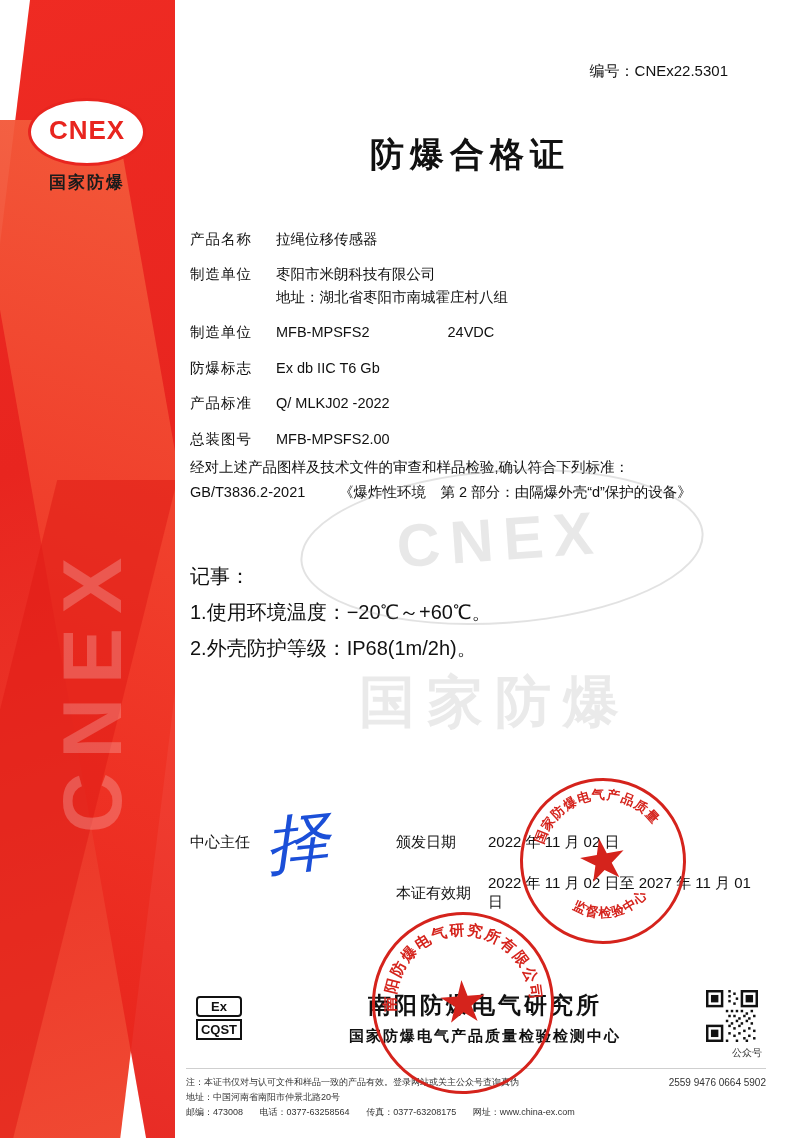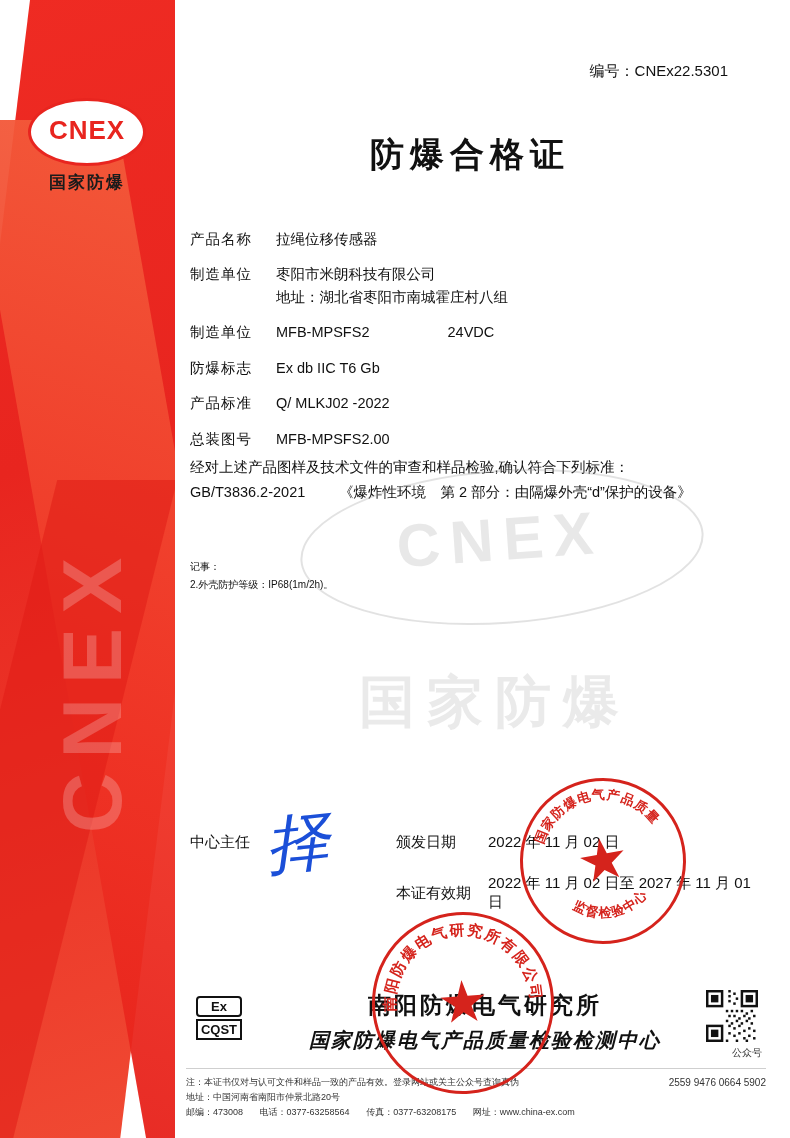--- a/index.html
+++ b/index.html
@@ -175,21 +175,21 @@
     display: inline-block;
     width: 145px;
   }
 
   
   .notes {
     position: absolute;
     left: 190px;
     top: 558px;
     width: 560px;
-    font-size: 10px;
+    font-size: 20px;
     color: #111;
     line-height: 1.8;
   }
 
   
   .wm-oval {
     position: absolute;
     left: 300px;
     top: 470px;
     width: 400px;
@@ -353,25 +353,24 @@
     z-index: 4;
   }
   .institute .line1 {
     font-size: 23px;
     font-weight: bold;
     letter-spacing: 3px;
     color: #111;
   }
   .institute .line2 {
     margin-top: 6px;
-    font-size: 20px;
+    font-size: 15px;
     font-weight: bold;
     letter-spacing: 2px;
     color: #111;
-    font-style: italic;
   }
 
   
   .qr {
     position: absolute;
     right: 32px;
     top: 990px;
     width: 52px;
     height: 52px;
     z-index: 5;
@@ -470,20 +469,21 @@
   <div class="standards">
     <div>经对上述产品图样及技术文件的审查和样品检验,确认符合下列标准：</div>
     <div class="std-row">
       <span class="std-code">GB/T3836.2-2021</span>
       <span>《爆炸性环境　第 2 部分：由隔爆外壳“d”保护的设备》</span>
     </div>
   </div>
 
   <div class="notes">
     <div>记事：</div>
+    <div>1.使用环境温度：−20℃～+60℃。</div>
     <div>2.外壳防护等级：IP68(1m/2h)。</div>
   </div>
 
   <div class="signature">择</div>
 
   <div class="sign-area">
     <div class="sign-row">
       <div class="sign-label">中心主任</div>
       <div class="sign-slot"></div>
       <div class="sign-label2">颁发日期</div>

